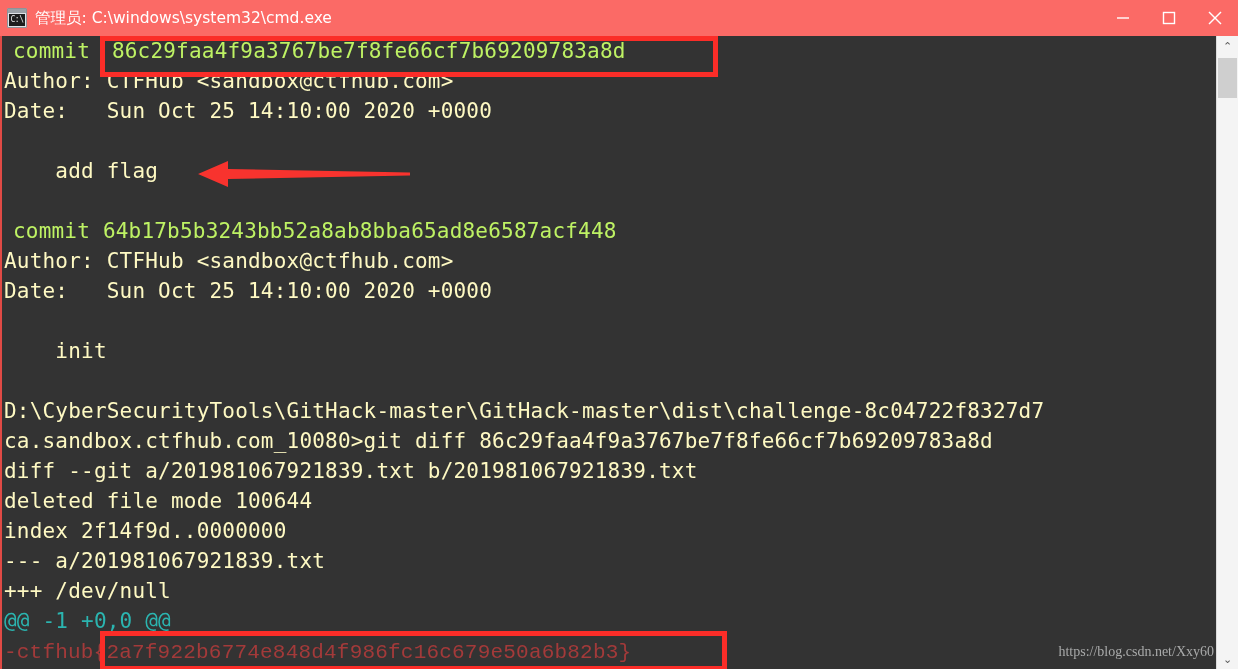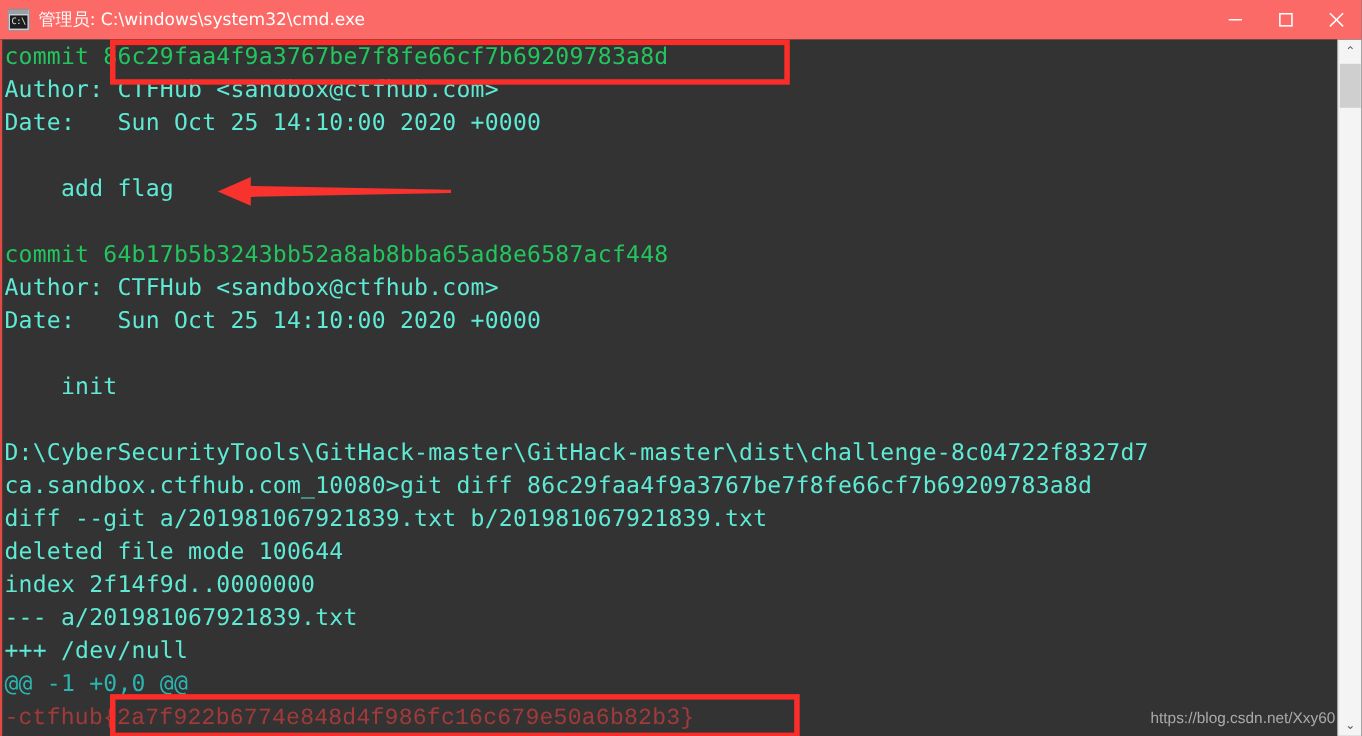--- a/index.html
+++ b/index.html
@@ -103,42 +103,42 @@
     font-size: 21px;
     line-height: 30px;
     white-space: pre;
     letter-spacing: 0.2px;
   }
   .line {
     height: 30px;
     padding-left: 2px;
     box-sizing: border-box;
   }
-  .c-green  { color: #5eead4; }
-  .c-yellow { color: #22c55e; }
+  .c-green  { color: #fef9c3; }
+  .c-yellow { color: #bef264; margin-left: 9px; }
   .c-cyan   { color: #2bb5b0; }
   .c-red    { color: #a33a3a; font-family: Liberation Mono, monospace; }
   
   .anno-box {
     position: absolute;
     border: 5px solid #fb2d28;
     box-sizing: border-box;
     pointer-events: none;
   }
   .anno-arrow {
     position: absolute;
     pointer-events: none;
   }
   
   .watermark {
     position: absolute;
     right: 24px;
     bottom: 9px;
     color: #a9aaaa;
-    font-family: Liberation Sans, sans-serif;
+    font-family: Liberation Serif, serif;
     font-size: 14px;
     white-space: nowrap;
   }
   
   .scrollbar {
     position: absolute;
     right: 0;
     top: 36px;
     width: 22px;
     height: 633px;

